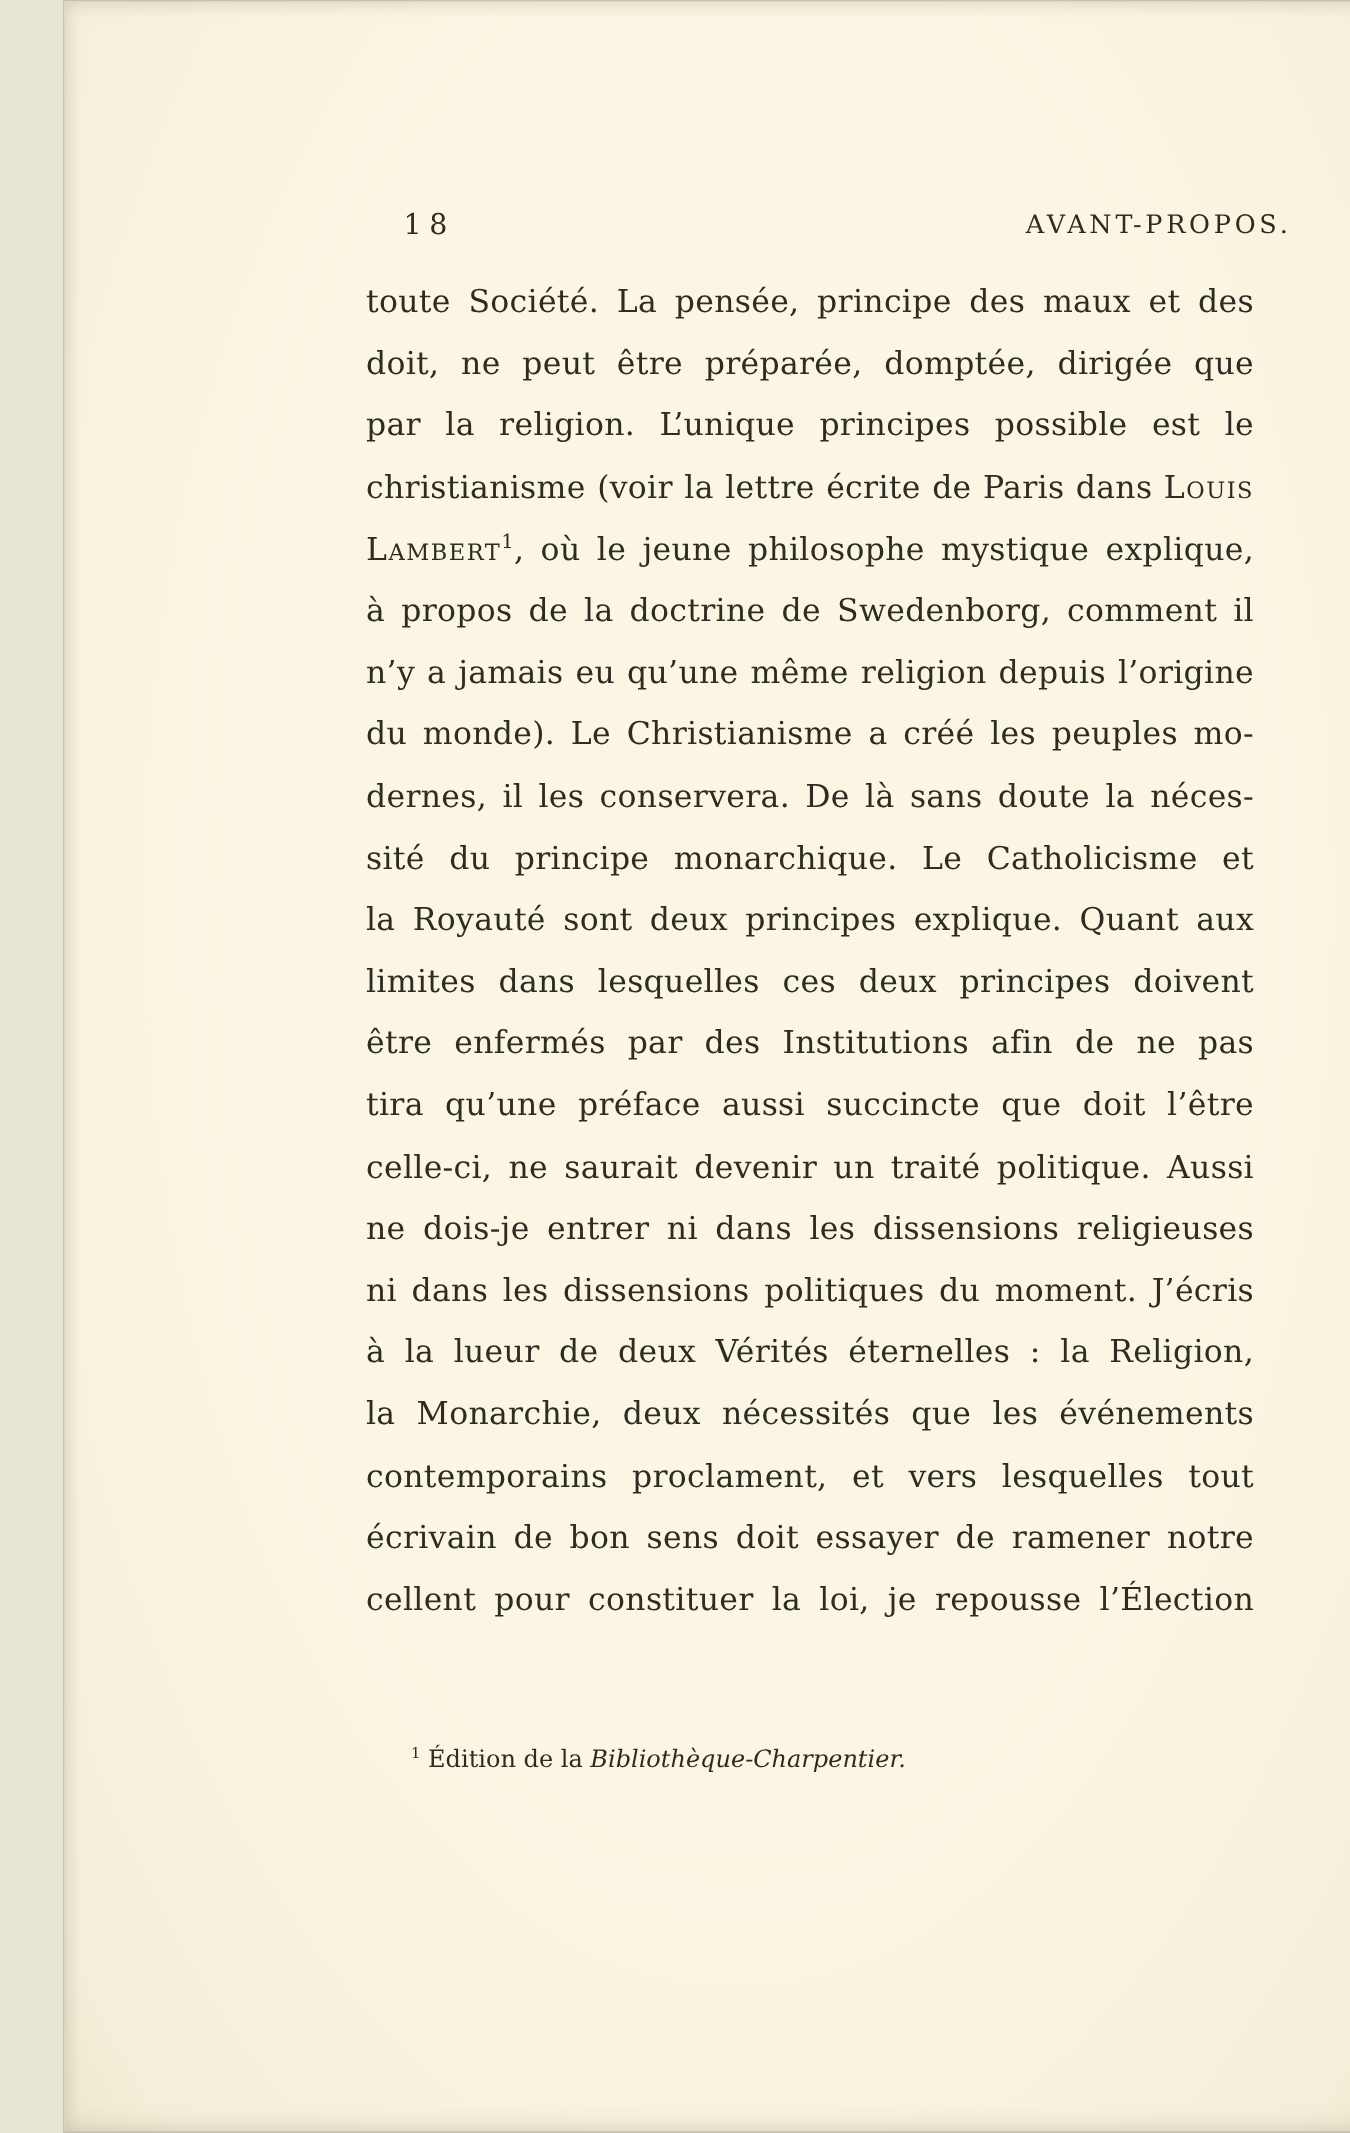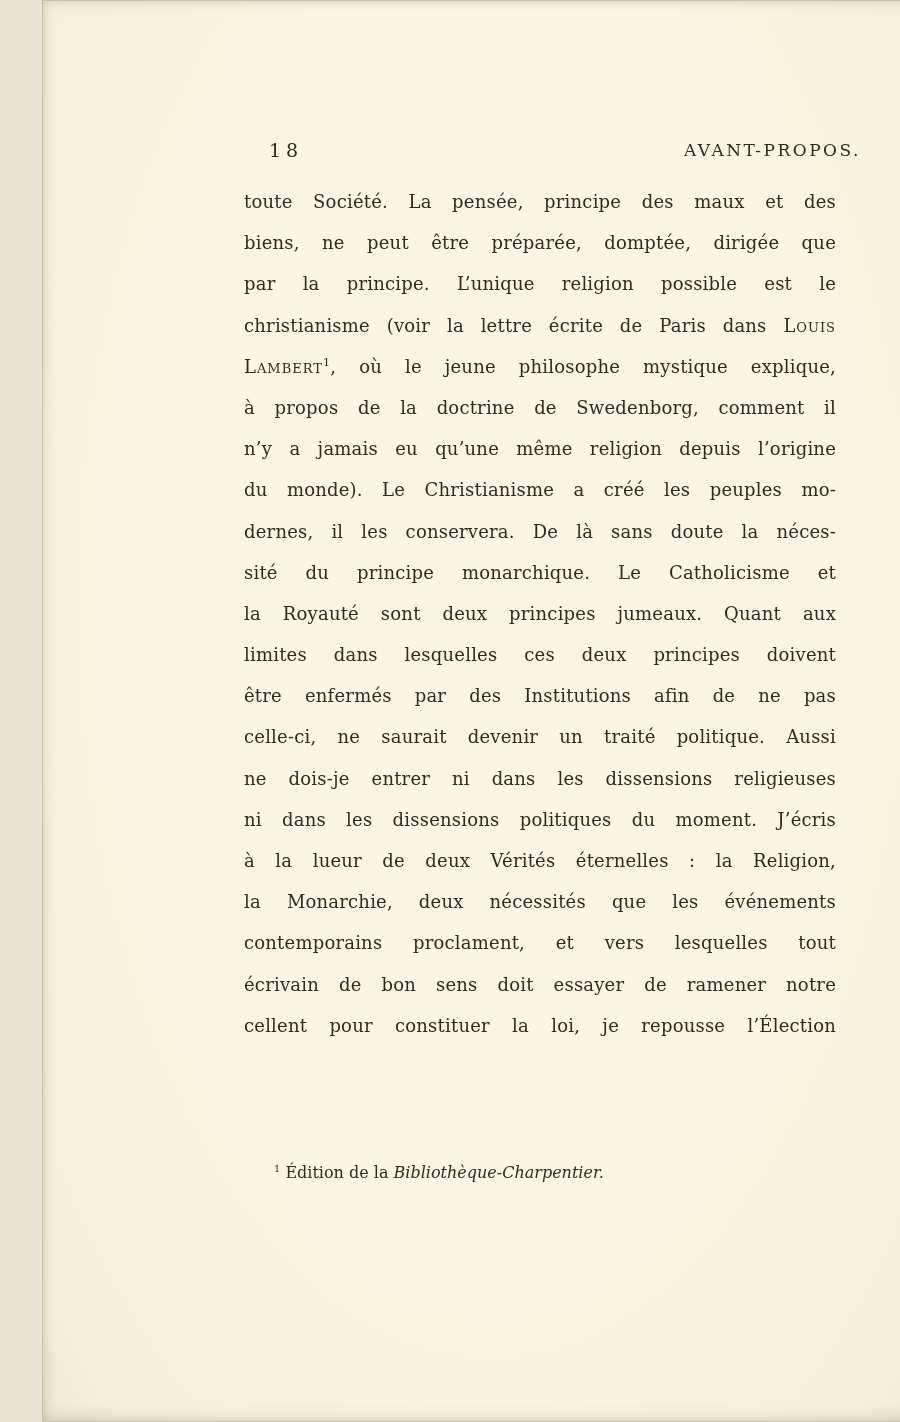--- a/index.html
+++ b/index.html
@@ -51,21 +51,21 @@
   #text-block {
     position: absolute;
     left: 201px;
     top: 180px;
     width: 592px;
     color: #2e2b23;
   }
   .line {
     height: 41.2px;
     line-height: 41.2px;
-    font-size: 18px;
+    font-size: 21px;
     letter-spacing: 0.2px;
     text-align: justify;
     text-align-last: justify;
     white-space: normal;
   }
   .seg.smallcaps {
     font-variant: small-caps;
     letter-spacing: 1px;
   }
   .seg.sup {
@@ -92,32 +92,33 @@
 
 <div id="scan-page">
 
   <div id="header-row">
     <span id="page-number">18</span>
     <span id="running-head">AVANT-PROPOS.</span>
   </div>
 
   <div id="text-block">
       <div class="line"><span class="seg normal">toute Société. La pensée, principe des maux et des</span></div>
-      <div class="line"><span class="seg normal">biens, ne peut être préparée, domptée, dirigée que</span></div>
-      <div class="line"><span class="seg normal">par la principe. L’unique religion possible est le</span></div>
+      <div class="line"><span class="seg normal">doit, ne peut être préparée, domptée, dirigée que</span></div>
+      <div class="line"><span class="seg normal">par la religion. L’unique principes possible est le</span></div>
       <div class="line"><span class="seg normal">christianisme (voir la lettre écrite de Paris dans </span><span class="seg smallcaps">Louis</span></div>
       <div class="line"><span class="seg smallcaps">Lambert</span><span class="seg sup">1</span><span class="seg normal">, où le jeune philosophe mystique explique,</span></div>
       <div class="line"><span class="seg normal">à propos de la doctrine de Swedenborg, comment il</span></div>
       <div class="line"><span class="seg normal">n’y a jamais eu qu’une même religion depuis l’origine</span></div>
       <div class="line"><span class="seg normal">du monde). Le Christianisme a créé les peuples mo-</span></div>
       <div class="line"><span class="seg normal">dernes, il les conservera. De là sans doute la néces-</span></div>
       <div class="line"><span class="seg normal">sité du principe monarchique. Le Catholicisme et</span></div>
-      <div class="line"><span class="seg normal">la Royauté sont deux principes jumeaux. Quant aux</span></div>
+      <div class="line"><span class="seg normal">la Royauté sont deux principes explique. Quant aux</span></div>
       <div class="line"><span class="seg normal">limites dans lesquelles ces deux principes doivent</span></div>
       <div class="line"><span class="seg normal">être enfermés par des Institutions afin de ne pas</span></div>
+      <div class="line"><span class="seg normal">tira qu’une préface aussi succincte que doit l’être</span></div>
       <div class="line"><span class="seg normal">celle-ci, ne saurait devenir un traité politique. Aussi</span></div>
       <div class="line"><span class="seg normal">ne dois-je entrer ni dans les dissensions religieuses</span></div>
       <div class="line"><span class="seg normal">ni dans les dissensions politiques du moment. J’écris</span></div>
       <div class="line"><span class="seg normal">à la lueur de deux Vérités éternelles : la Religion,</span></div>
       <div class="line"><span class="seg normal">la Monarchie, deux nécessités que les événements</span></div>
       <div class="line"><span class="seg normal">contemporains proclament, et vers lesquelles tout</span></div>
       <div class="line"><span class="seg normal">écrivain de bon sens doit essayer de ramener notre</span></div>
       <div class="line"><span class="seg normal">cellent pour constituer la loi, je repousse l’Élection</span></div>
     </div>
 

